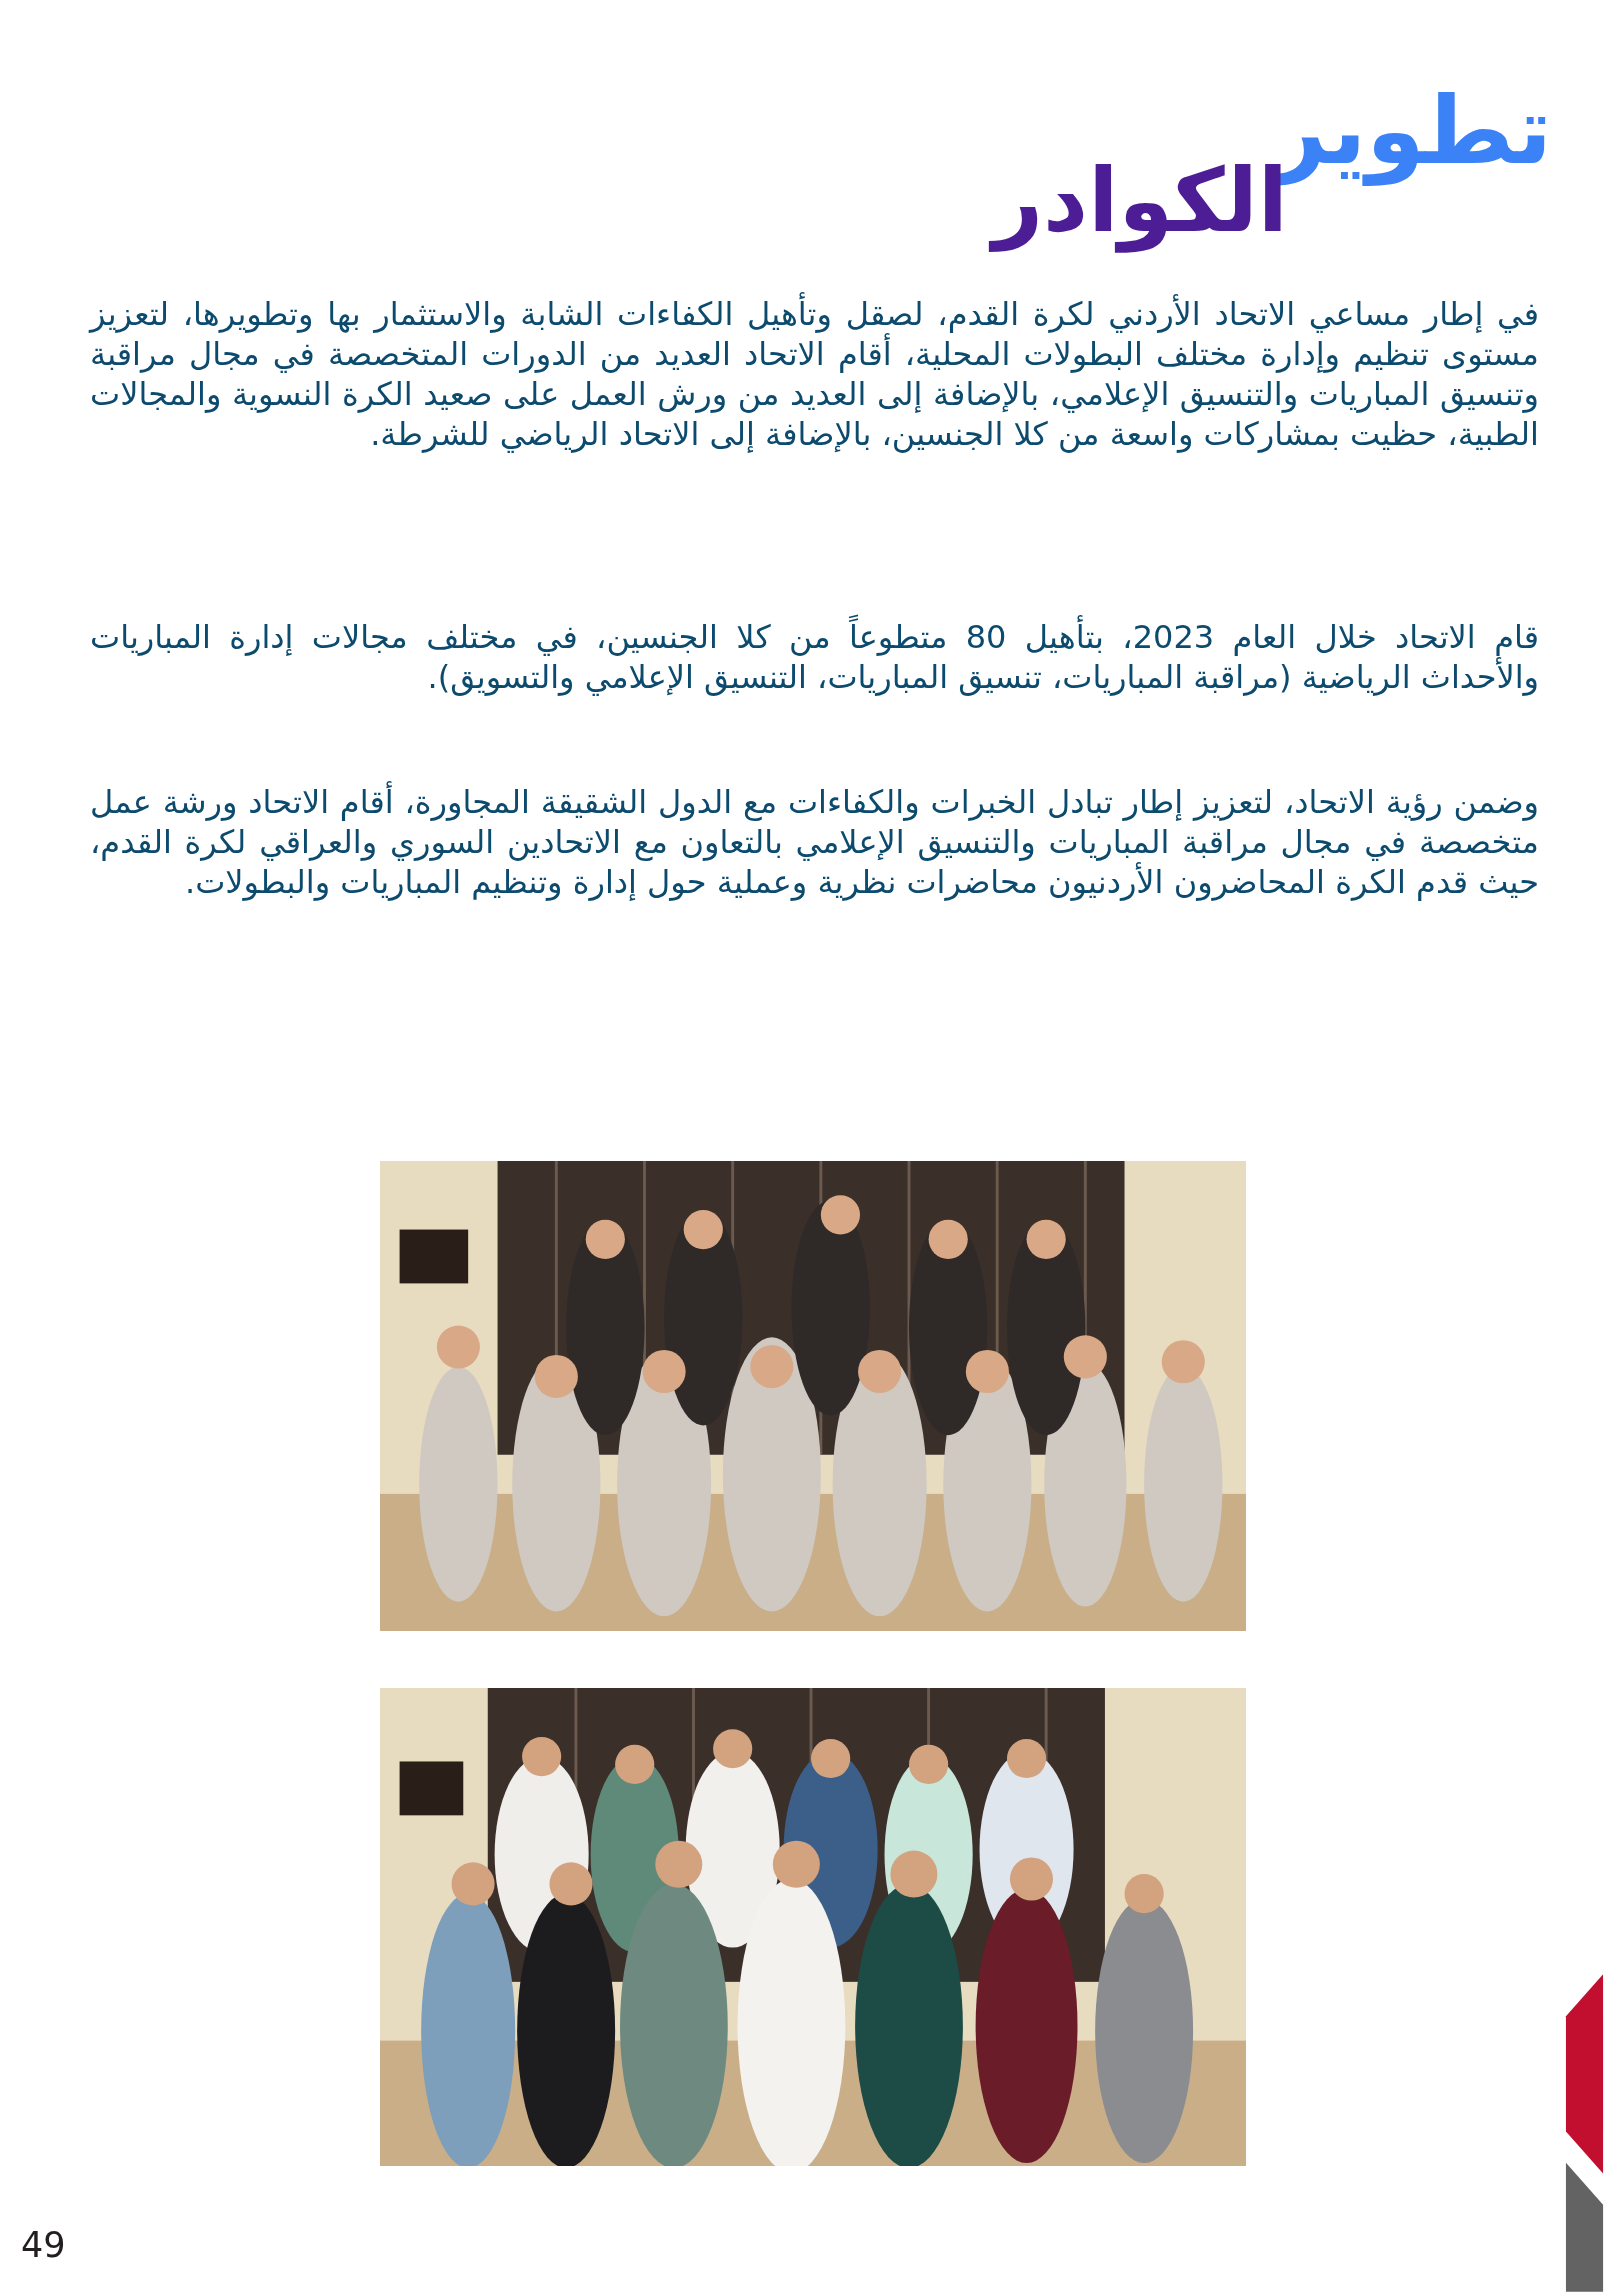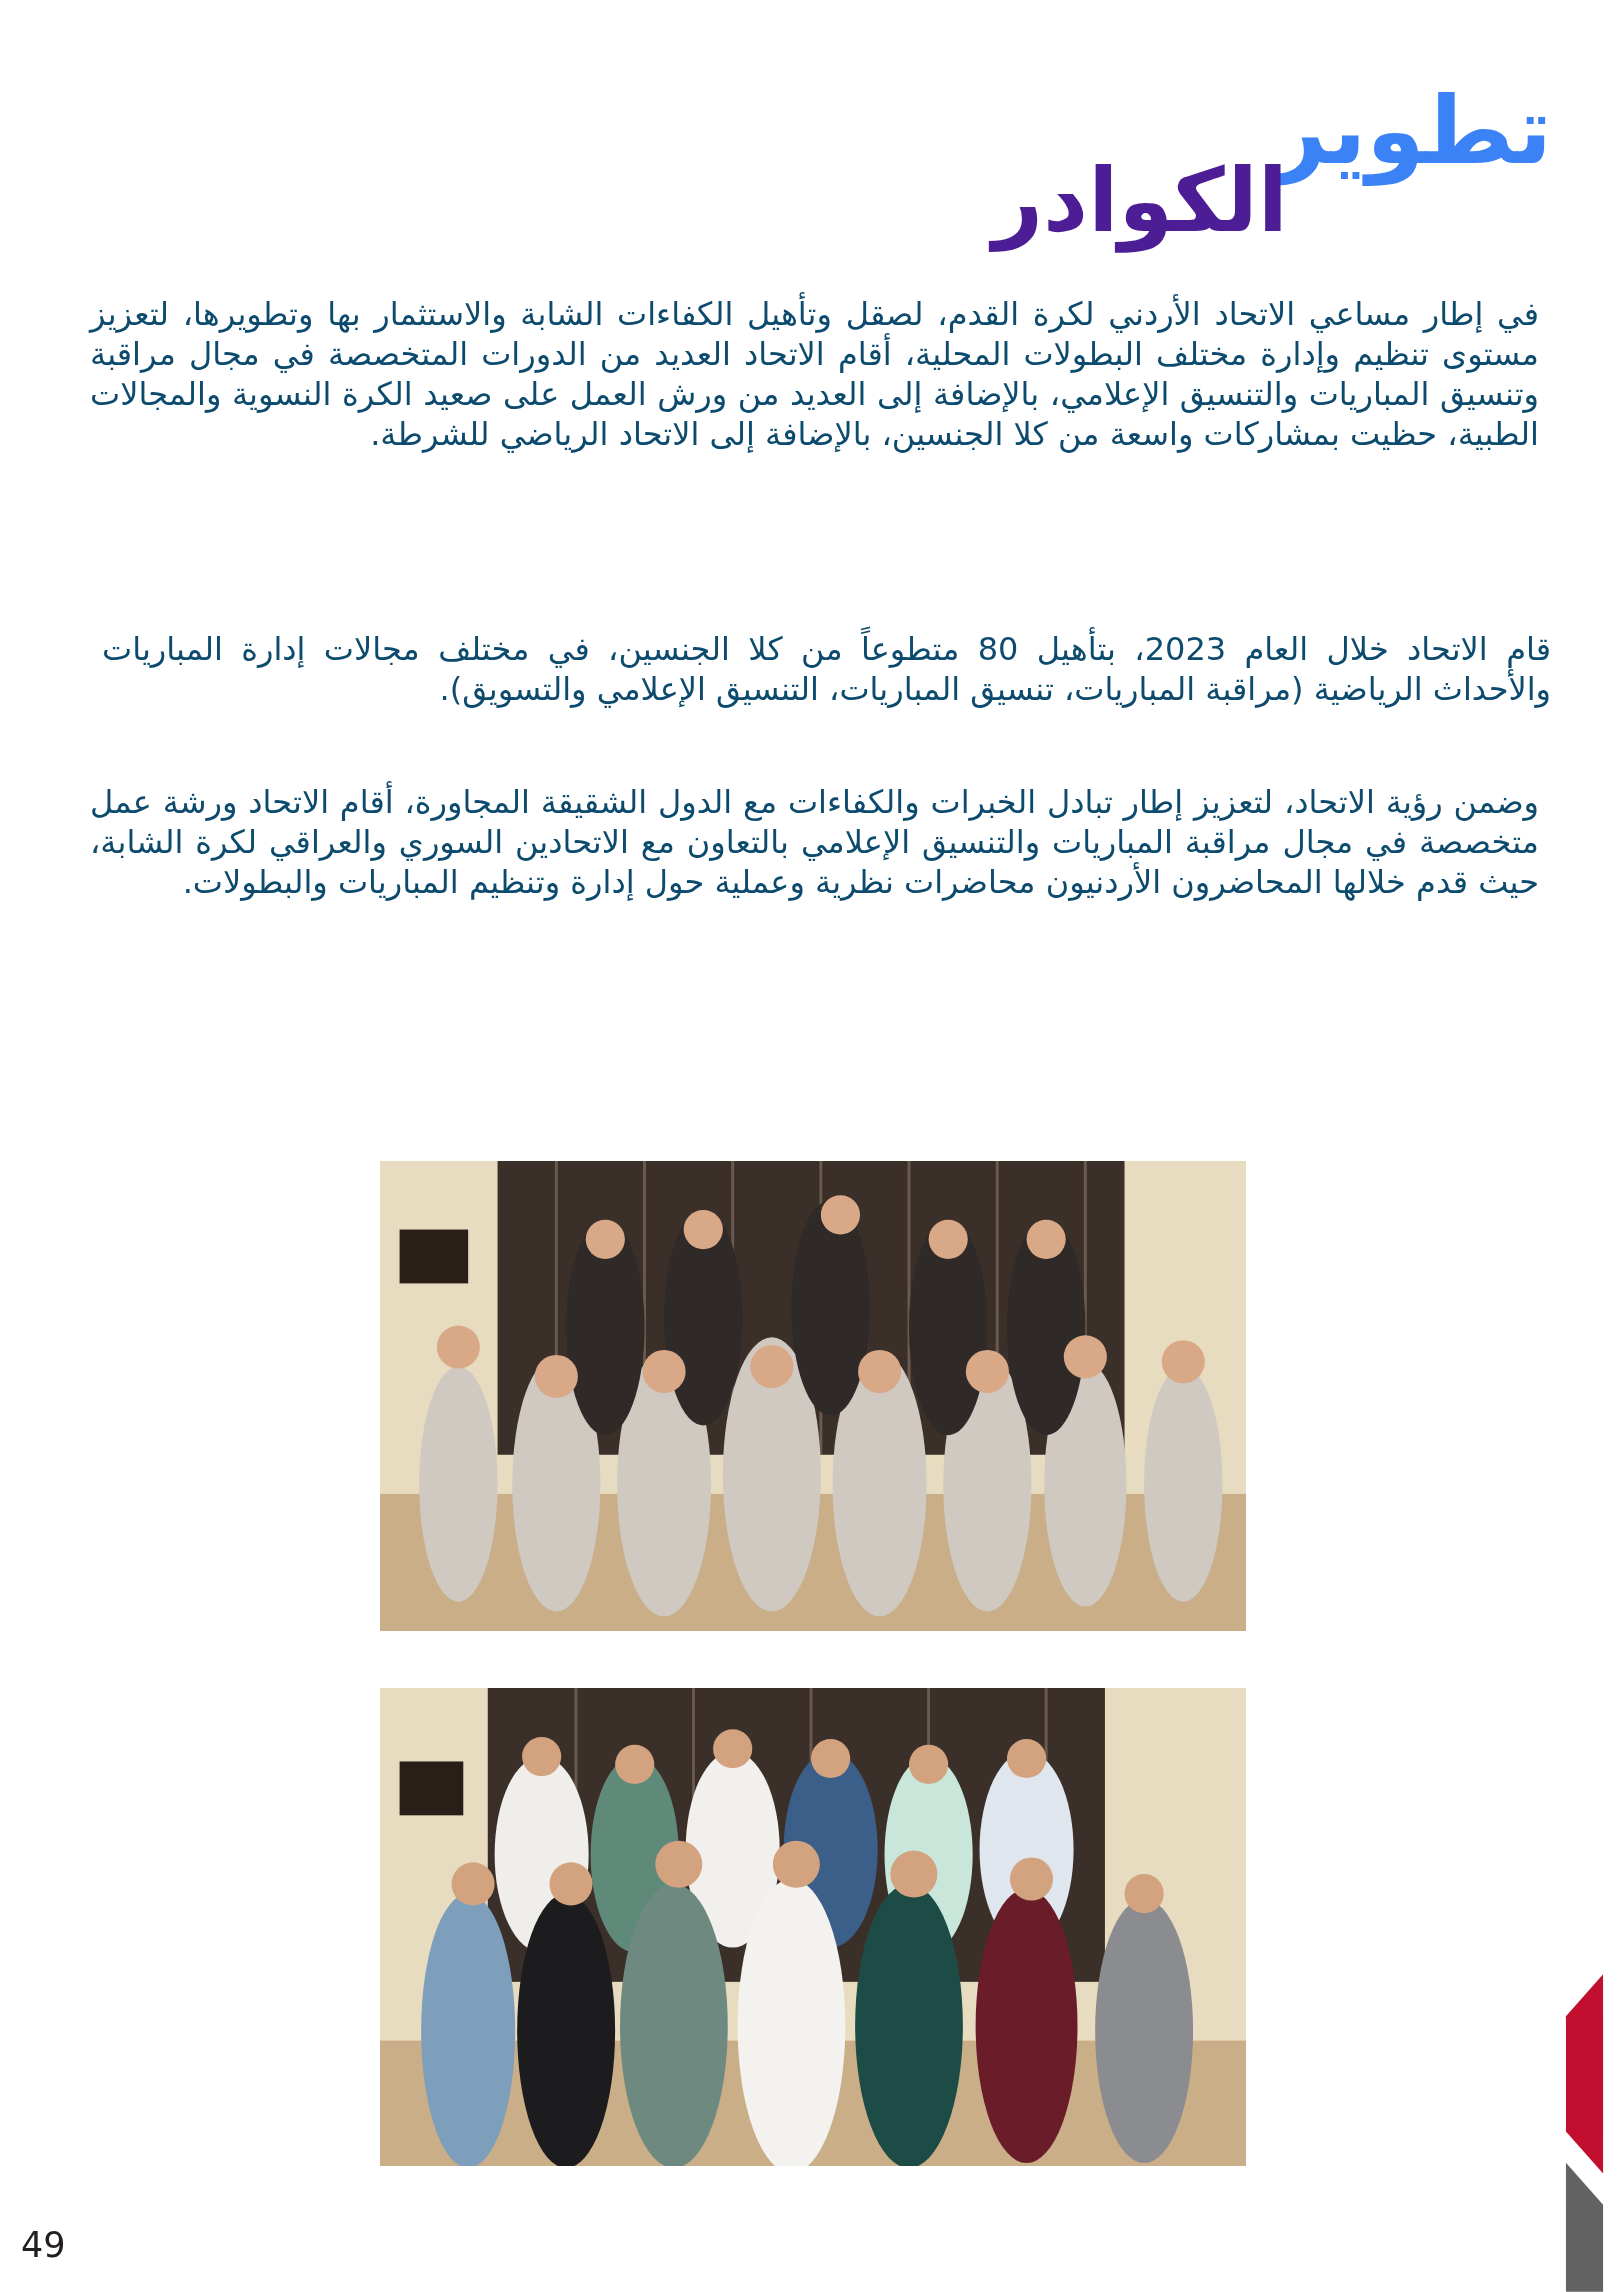--- a/index.html
+++ b/index.html
@@ -44,22 +44,22 @@
 </style>
 </head>
 <body>
 
 <div>
 
   <div class="title-line1">تطوير</div>
   <div class="title-line2">الكوادر</div>
 
   <p class="body-text" id="para1" style="margin:0">في إطار مساعي الاتحاد الأردني لكرة القدم، لصقل وتأهيل الكفاءات الشابة والاستثمار بها وتطويرها، لتعزيز مستوى تنظيم وإدارة مختلف البطولات المحلية، أقام الاتحاد العديد من الدورات المتخصصة في مجال مراقبة وتنسيق المباريات والتنسيق الإعلامي، بالإضافة إلى العديد من ورش العمل على صعيد الكرة النسوية والمجالات الطبية، حظيت بمشاركات واسعة من كلا الجنسين، بالإضافة إلى الاتحاد الرياضي للشرطة.</p>
-  <p class="body-text" id="para2" style="margin:12px">قام الاتحاد خلال العام 2023، بتأهيل 80 متطوعاً من كلا الجنسين، في مختلف مجالات إدارة المباريات والأحداث الرياضية (مراقبة المباريات، تنسيق المباريات، التنسيق الإعلامي والتسويق).</p>
-  <p class="body-text" id="para3" style="margin:0">وضمن رؤية الاتحاد، لتعزيز إطار تبادل الخبرات والكفاءات مع الدول الشقيقة المجاورة، أقام الاتحاد ورشة عمل متخصصة في مجال مراقبة المباريات والتنسيق الإعلامي بالتعاون مع الاتحادين السوري والعراقي لكرة الشابة، حيث قدم خلالها المحاضرون الأردنيون محاضرات نظرية وعملية حول إدارة وتنظيم المباريات والبطولات.</p>
+  <p class="body-text" id="para2" style="margin:0">قام الاتحاد خلال العام 2023، بتأهيل 80 متطوعاً من كلا الجنسين، في مختلف مجالات إدارة المباريات والأحداث الرياضية (مراقبة المباريات، تنسيق المباريات، التنسيق الإعلامي والتسويق).</p>
+  <p class="body-text" id="para3" style="margin:0">وضمن رؤية الاتحاد، لتعزيز إطار تبادل الخبرات والكفاءات مع الدول الشقيقة المجاورة، أقام الاتحاد ورشة عمل متخصصة في مجال مراقبة المباريات والتنسيق الإعلامي بالتعاون مع الاتحادين السوري والعراقي لكرة القدم، حيث قدم الكرة المحاضرون الأردنيون محاضرات نظرية وعملية حول إدارة وتنظيم المباريات والبطولات.</p>
 
   <div class="photo" id="photo1" title="صورة جماعية لمشاركات الدورة">
     <svg viewBox="0 0 884 480" preserveAspectRatio="none">
       <rect width="884" height="480" fill="#e8dcc0"></rect>
       <rect x="120" y="0" width="640" height="300" fill="#3b2f2a"></rect>
       <g stroke="#6b5a4e" stroke-width="3">
         <line x1="180" y1="0" x2="180" y2="300"></line>
           <line x1="270" y1="0" x2="270" y2="300"></line>
         <line x1="360" y1="0" x2="360" y2="300"></line>
           <line x1="450" y1="0" x2="450" y2="300"></line>

